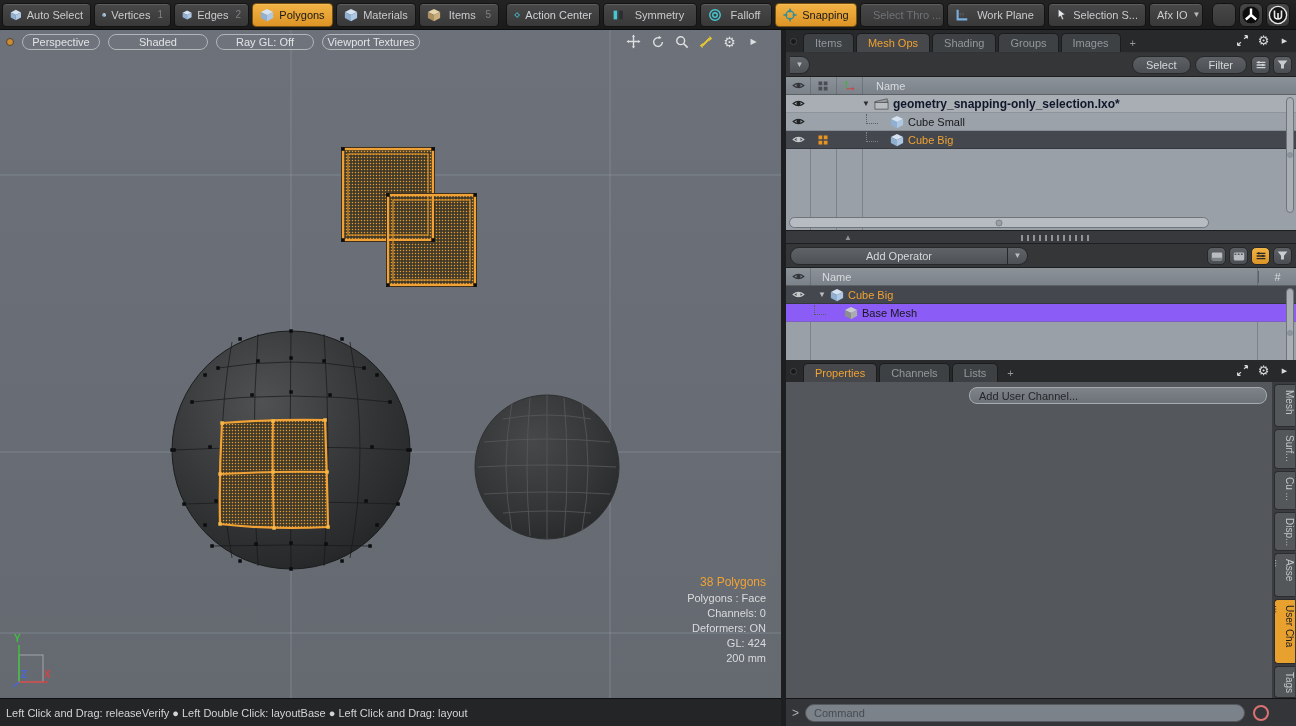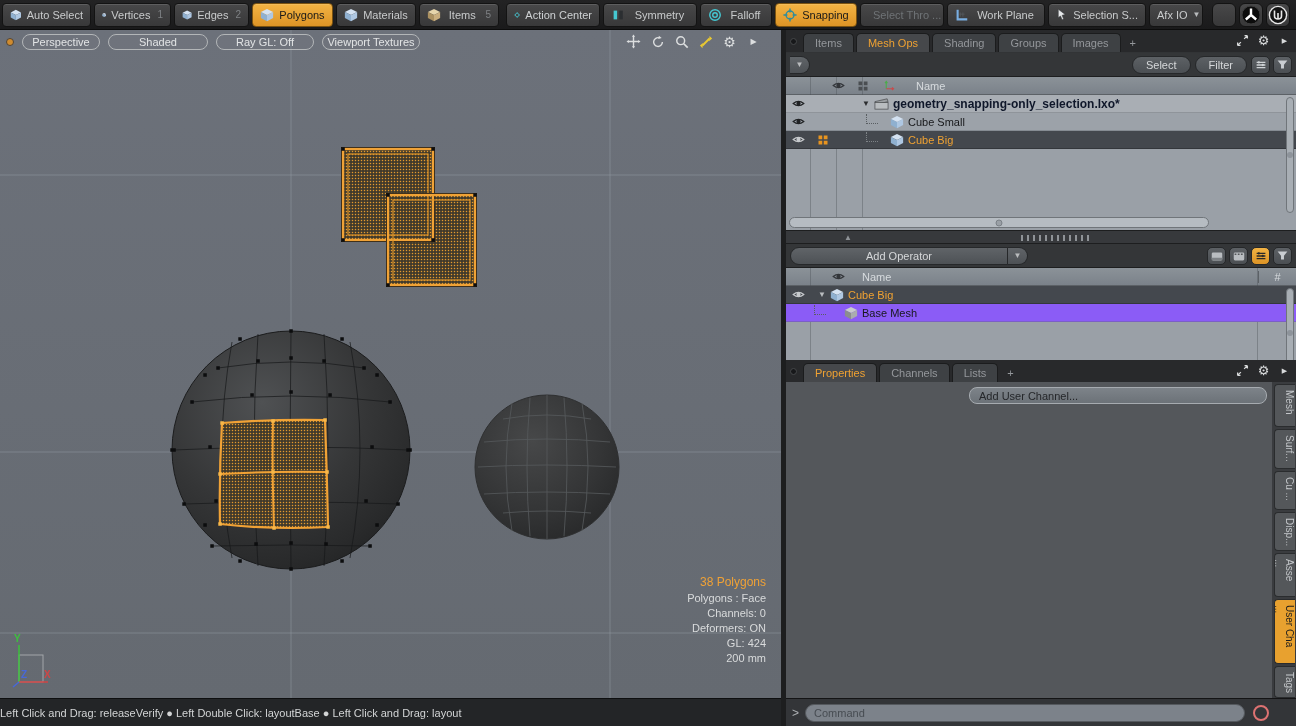--- a/index.html
+++ b/index.html
@@ -23,40 +23,40 @@
   .vp svg.scene { position:absolute; left:0; top:0; }
   .vp-strip { position:absolute; left:0; top:0; width:781px; height:24px; display:flex; align-items:center; gap:8px; padding-left:6px; }
   .vp-pill { height:16px; border:1px solid #b3b6b8; border-radius:8px; color:#e2e4e5; display:inline-flex; align-items:center; justify-content:center; background:rgba(120,124,130,.25); cursor:pointer; }
   .vp-dot { width:8px; height:8px; border-radius:50%; background:#cf8b2f; border:1px solid #4e4337; cursor:pointer; }
   .vp-icons { position:absolute; right:18px; top:3px; display:flex; align-items:center; gap:7px; }
   .vico { width:17px; height:17px; display:flex; align-items:center; justify-content:center; cursor:pointer; color:#dcdedf; }
   .stats { position:absolute; right:14px; bottom:32px; text-align:right; color:#d9dbdc; font-size:11px; line-height:15px; }
   .stats .sel { color:#f0a236; font-size:12px; margin-bottom:1px; }
 
   
-  .statusbar { left:0; top:698px; width:781px; height:28px; background:#232527; border-top:1px solid #0e0f10; display:flex; align-items:center; color:#d2d4d5; }
+  .statusbar { left:0; top:698px; width:781px; height:28px; background:#232527; border-top:1px solid #0e0f10; display:flex; align-items:center; padding-left:6px; color:#d2d4d5; }
 
   
   .rp { left:781px; top:30px; width:515px; height:696px; background:#323436; border-left:5px solid #1d1e1f; }
   .strip { position:absolute; left:0; width:510px; height:22px; background:#28292b; display:flex; align-items:flex-end; gap:2px; padding-left:4px; }
   .dotw { width:7px; height:7px; border-radius:50%; background:#17181a; border:1px solid #454749; margin:0 4px 7px 0; }
   .rtab { height:19px; padding:0 11px; background:#3e4144; border:1px solid #1b1c1d; border-bottom:none; border-radius:5px 5px 0 0; color:#94979b; display:inline-flex; align-items:center; cursor:pointer; }
   .rtab.active { color:#f0a232; background:#46484b; }
   .rtab.plus { padding:0 7px; background:transparent; border:none; color:#94979b; }
   .strip-icons { position:absolute; right:4px; top:3px; display:flex; gap:6px; align-items:center; color:#d8dadb; }
   .sicon { width:15px; height:15px; display:flex; align-items:center; justify-content:center; cursor:pointer; }
 
   .toolrow { position:absolute; left:0; width:510px; height:24px; background:#343638; display:flex; align-items:center; padding:0 4px; border-bottom:1px solid #1d1e1f; }
   .ddbtn { height:18px; width:218px; background:linear-gradient(#606468,#4d5155); border:1px solid #26282a; border-radius:9px 0 0 9px; color:#d6d8da; display:flex; align-items:center; justify-content:center; cursor:pointer; }
   .ddarr { height:18px; width:20px; background:linear-gradient(#606468,#4d5155); border:1px solid #26282a; border-left:none; border-radius:0 9px 9px 0; display:flex; align-items:center; justify-content:center; cursor:pointer; }
   .pillbtn { height:18px; padding:0 13px; background:linear-gradient(#5d6165,#4b4f53); border:1px solid #26282a; border-radius:9px; color:#d6d8da; display:flex; align-items:center; cursor:pointer; }
   .iconbtn { height:18px; width:19px; background:linear-gradient(#5d6165,#4b4f53); border:1px solid #26282a; border-radius:5px; display:flex; align-items:center; justify-content:center; cursor:pointer; color:#cfd3d6; }
   .iconbtn.orange { background:linear-gradient(#f2b344,#dd9426); color:#2a2a2a; }
 
-  .listhdr { position:absolute; left:0; width:510px; height:18px; background:linear-gradient(#8b9298,#7b828a); border-bottom:1px solid #5c6166; color:#d7dbde; display:flex; align-items:center;padding-left:40px; }
+  .listhdr { position:absolute; left:0; width:510px; height:18px; background:linear-gradient(#8b9298,#7b828a); border-bottom:1px solid #5c6166; color:#d7dbde; display:flex; align-items:center; }
   .lrow { position:absolute; left:0; width:510px; height:18px; display:flex; align-items:center; color:#17181a; border-bottom:1px solid rgba(95,100,105,.35); cursor:pointer; }
   .lrow.sel { background:#44484e; color:#f0a232; border-bottom-color:#34373c; }
   .colline { position:absolute; top:0; width:1px; background:rgba(70,75,80,.35); }
   .expander { font-size:8px; color:#2b2d2f; width:10px; display:inline-block; }
   .lrow.sel .expander { color:#b9bcbf; }
   .elbow { display:inline-block; width:12px; height:10px; border-left:1px dotted #595e62; border-bottom:1px dotted #595e62; margin:0 2px 6px 4px; }
   .cell-eye { width:24px; display:flex; justify-content:center; }
   .scenename { font-weight:bold; font-size:12px; color:#0f172a; }
 
   .scrollh { position:absolute; border-radius:6px; background:#b6bcc2; border:1px solid #70757a; }

